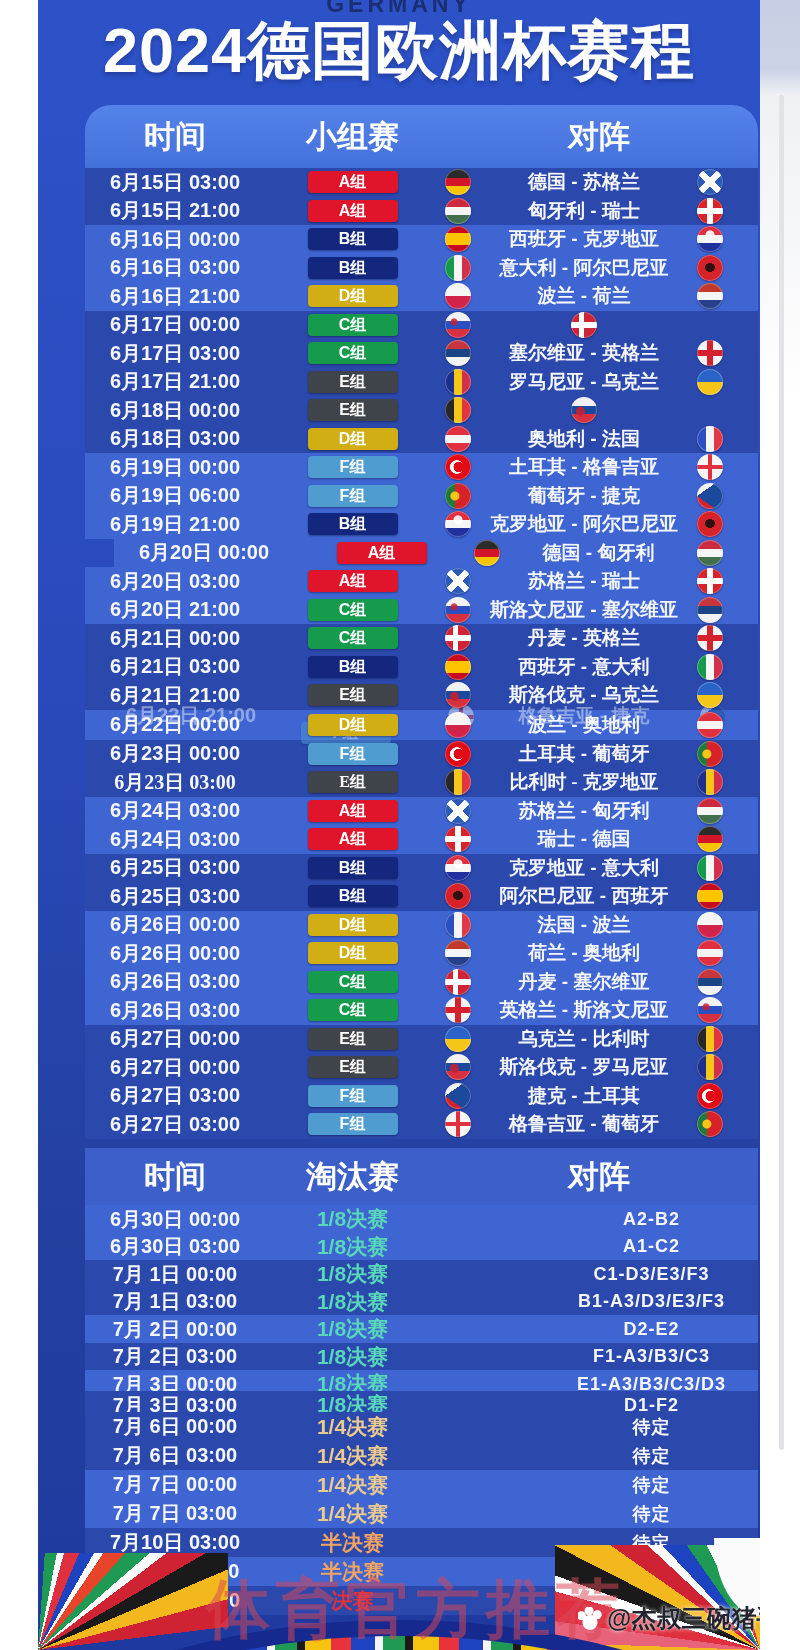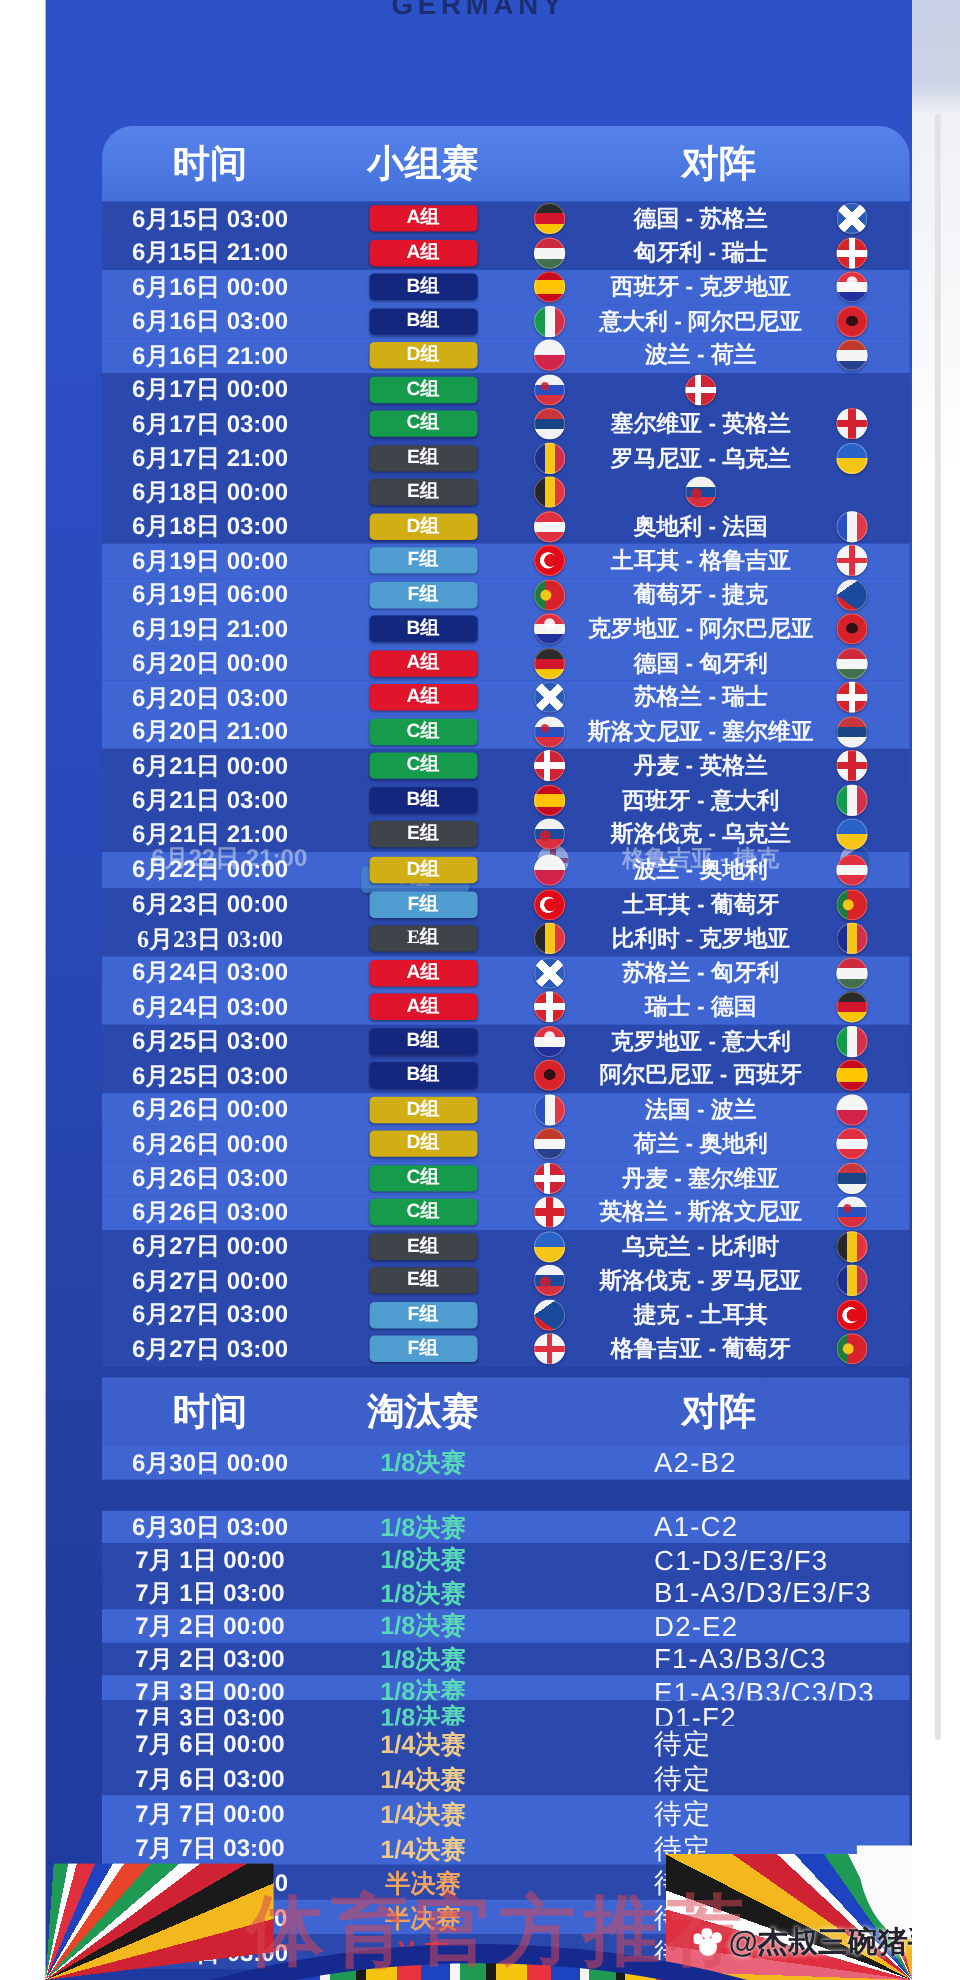--- a/index.html
+++ b/index.html
@@ -57,21 +57,21 @@
     color:#fff;font-size:16px;font-weight:bold;box-shadow:0 1px 2px rgba(0,0,20,.35);
     position:relative;z-index:2;
   }
   .match{text-align:center;font-size:19px;font-weight:bold;color:#f5f7fd;white-space:nowrap;}
   .flag{
     width:26px;height:26px;border-radius:50%;justify-self:center;position:relative;z-index:2;
     box-shadow:inset 0 0 0 1px rgba(255,255,255,.28),0 1px 2px rgba(0,0,40,.35);
     background-color:#888;
   }
   .stage{text-align:center;font-size:21px;font-weight:bold;}
-  .opp{padding-left:105px;font-size:23px;font-weight:normal;color:#f5f7fd;letter-spacing:1px;}
+  .opp{padding-left:105px;font-size:18px;font-weight:bold;color:#f5f7fd;letter-spacing:1px;text-align:center;}
   .ghost{position:absolute;opacity:.45;filter:blur(.3px);pointer-events:none;z-index:1;}
   .ghost-time{left:16px;top:-9px;width:100%;}
   .ghost-badge{top:8px;left:calc(50% - 52px);}
   .ghost-match{left:0;top:-9px;width:100%;}
   .ghost-flag{position:absolute;left:3px;top:-8px;opacity:.45;z-index:1;}
 
   
   .f-germany{background:linear-gradient(180deg,#2b2b2b 0 34%,#d2152b 34% 67%,#f7c500 67%);}
   .f-scotland{background:linear-gradient(45deg,transparent 0 41%,#fff 41% 59%,transparent 59%),linear-gradient(135deg,transparent 0 41%,#fff 41% 59%,transparent 59%),#2a5bb8;}
   .f-hungary{background:linear-gradient(180deg,#cd2a3e 0 34%,#f5f5f5 34% 67%,#436f4d 67%);}
@@ -148,20 +148,21 @@
       radial-gradient(circle at 80% 32%,#fff 0 4px,transparent 5px);
   }
 </style>
 </head>
 <body>
 
 <div id="left-margin"></div>
 
 <div id="poster">
   <div class="germany">GERMANY</div>
+  <div class="big-title">2024德国欧洲杯赛程</div>
 
   <div class="card-header">
     <span>时间</span>
     <span>小组赛</span>
     <span>对阵</span>
   </div>
 
   <div id="group-rows">
       <div class="row" style="height: 28.5px; background: rgb(43, 72, 172);">
         <div class="time cell">6月15日 03:00</div>
@@ -336,21 +337,21 @@
         </div>
         <div class="cell" style="justify-self: center;">
           <div class="flag f-croatia"></div>
         </div>
         <div class="match cell">克罗地亚 - 阿尔巴尼亚</div>
         <div class="cell" style="justify-self: center;">
           <div class="flag f-albania"></div>
         </div>
         <div></div>
       </div>
-      <div class="row" style="height: 28.5px; background: rgb(62, 101, 210);">
+      <div class="row" style="height: 28.5px; background: rgb(62, 101, 210); margin-left: 29px;">
         <div class="time cell">6月20日 00:00</div>
         <div class="badge-wrap cell">
           <div class="badge" style="background: rgb(224, 21, 43);">A组</div>
         </div>
         <div class="cell" style="justify-self: center;">
           <div class="flag f-germany"></div>
         </div>
         <div class="match cell">德国 - 匈牙利</div>
         <div class="cell" style="justify-self: center;">
           <div class="flag f-hungary"></div>
@@ -647,21 +648,21 @@
     <span>淘汰赛</span>
     <span>对阵</span>
   </div>
 
   <div id="ko-rows">
       <div class="ko-row" style="height: 27.5px; background: rgb(62, 101, 210);">
         <div class="time">6月30日 00:00</div>
         <div class="stage" style="color: rgb(88, 216, 184);">1/8决赛</div>
         <div class="opp">A2-B2</div>
       </div>
-      <div class="ko-row" style="height: 27.5px; background: rgb(62, 101, 210); margin-top: 26px;">
+      <div class="ko-row" style="height: 27.5px; background: rgb(62, 101, 210);">
         <div class="time">6月30日 03:00</div>
         <div class="stage" style="color: rgb(88, 216, 184);">1/8决赛</div>
         <div class="opp">A1-C2</div>
       </div>
       <div class="ko-row" style="height: 27.5px; background: rgb(43, 72, 172);">
         <div class="time">7月 1日 00:00</div>
         <div class="stage" style="color: rgb(88, 216, 184);">1/8决赛</div>
         <div class="opp">C1-D3/E3/F3</div>
       </div>
       <div class="ko-row" style="height: 27.5px; background: rgb(43, 72, 172);">

